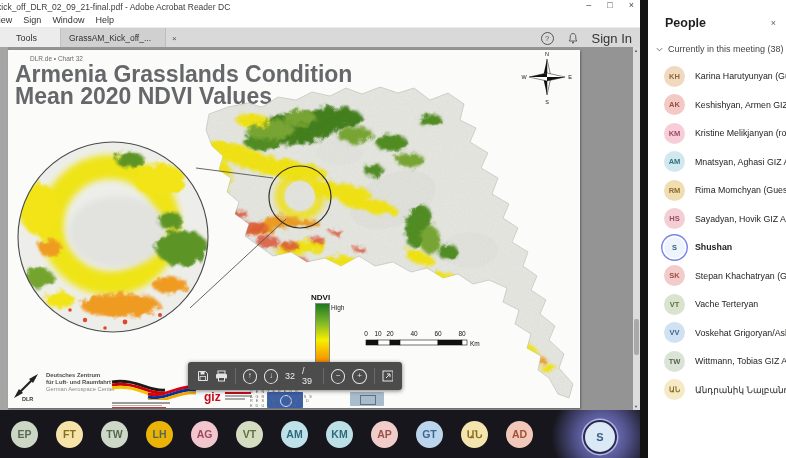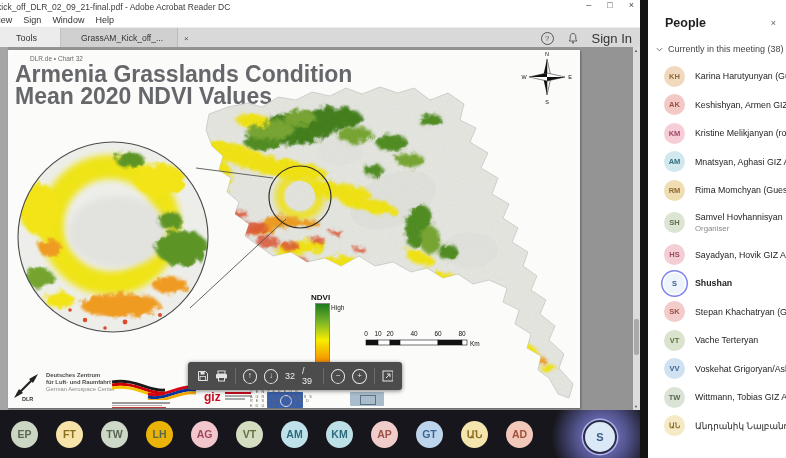--- a/index.html
+++ b/index.html
@@ -7,21 +7,21 @@
   
   .acrobat{position:absolute;left:0;top:0;width:640px;height:410px;background:#fff;}
   .titlebar{position:relative;height:13px;display:flex;align-items:center;font-size:8.5px;color:#3c3c3c;white-space:nowrap;}
   .titlebar .t{margin-left:-3px;}
   .winctl{position:absolute;right:6px;top:0;display:flex;gap:16px;font-size:9px;color:#444;}
   .winctl span{cursor:default;}
   .menubar{height:14px;display:flex;align-items:center;gap:11px;font-size:9px;color:#333;white-space:nowrap;border-bottom:1px solid #ececec;}
   .menubar span:first-child{margin-left:-7px;}
   .tabbar{position:relative;height:20px;background:#d9d9d9;display:flex;align-items:stretch;font-size:9px;color:#333;}
   .tab-tools{width:44px;background:#ececec;display:flex;align-items:center;padding-left:16px;border-right:1px solid #c2c2c2;}
-  .tab-doc{width:96px;background:#d0d0d0;display:flex;align-items:center;gap:21px;padding-left:20px;font-size:8.5px;border-right:1px solid #bdbdbd;}
+  .tab-doc{width:96px;background:#d0d0d0;display:flex;align-items:center;gap:21px;padding-left:8px;font-size:8.5px;border-right:1px solid #bdbdbd;}
   .tab-doc .x{color:#555;font-size:8px;}
   .tab-right{position:absolute;right:0;top:0;height:20px;display:flex;align-items:center;gap:14px;padding-right:8px;}
   .helpc{width:11px;height:11px;border:1px solid #555;border-radius:50%;font-size:7.5px;color:#555;display:flex;align-items:center;justify-content:center;}
   .signin{font-size:13px;color:#333;}
   .docarea{position:absolute;left:0;top:47px;width:640px;height:363px;background:#949494;}
   .leftstrip{position:absolute;left:0;top:0;width:8px;height:100%;background:#a5a5a5;border-right:1px solid #8b8b8b;}
   .page{position:absolute;left:8px;top:3px;width:572px;height:358px;background:#fbfbfa;box-shadow:1px 1px 2px rgba(0,0,0,.35);overflow:hidden;}
   .vscroll{position:absolute;right:0;top:0;width:7px;height:100%;background:#dcdcdc;font-size:4px;color:#555;}
   .vscroll .up{position:absolute;top:1px;left:1px;}
   .vscroll .dn{position:absolute;bottom:1px;left:1px;}
@@ -417,27 +417,20 @@
         <span class="pname">Kristine Melikjanyan (гость)</span>
       </div>
       <div class="prow">
         <span class="av" style="background-color: rgb(208, 232, 238); color: rgb(51, 112, 126);">AM</span>
         <span class="pname">Mnatsyan, Aghasi GIZ AM</span>
       </div>
       <div class="prow">
         <span class="av" style="background-color: rgb(241, 221, 178); color: rgb(141, 107, 47);">RM</span>
         <span class="pname">Rima Momchyan (Guest)</span>
       </div>
-      <div class="prow two">
-        <span class="av" style="background-color: rgb(220, 228, 212); color: rgb(95, 112, 80);">SH</span>
-        <span class="pcol">
-          <span class="pname">Samvel Hovhannisyan</span>
-          <span class="psub">Organiser</span>
-        </span>
-      </div>
       <div class="prow">
         <span class="av" style="background-color: rgb(244, 206, 213); color: rgb(160, 74, 92);">HS</span>
         <span class="pname">Sayadyan, Hovik GIZ AM</span>
       </div>
       <div class="prow">
         <span class="av ring" style="background-color: rgb(238, 244, 252); color: rgb(59, 94, 132);">S</span>
         <span class="pname b">Shushan</span>
       </div>
       <div class="prow">
         <span class="av" style="background-color: rgb(243, 203, 202); color: rgb(156, 79, 67);">SK</span>

